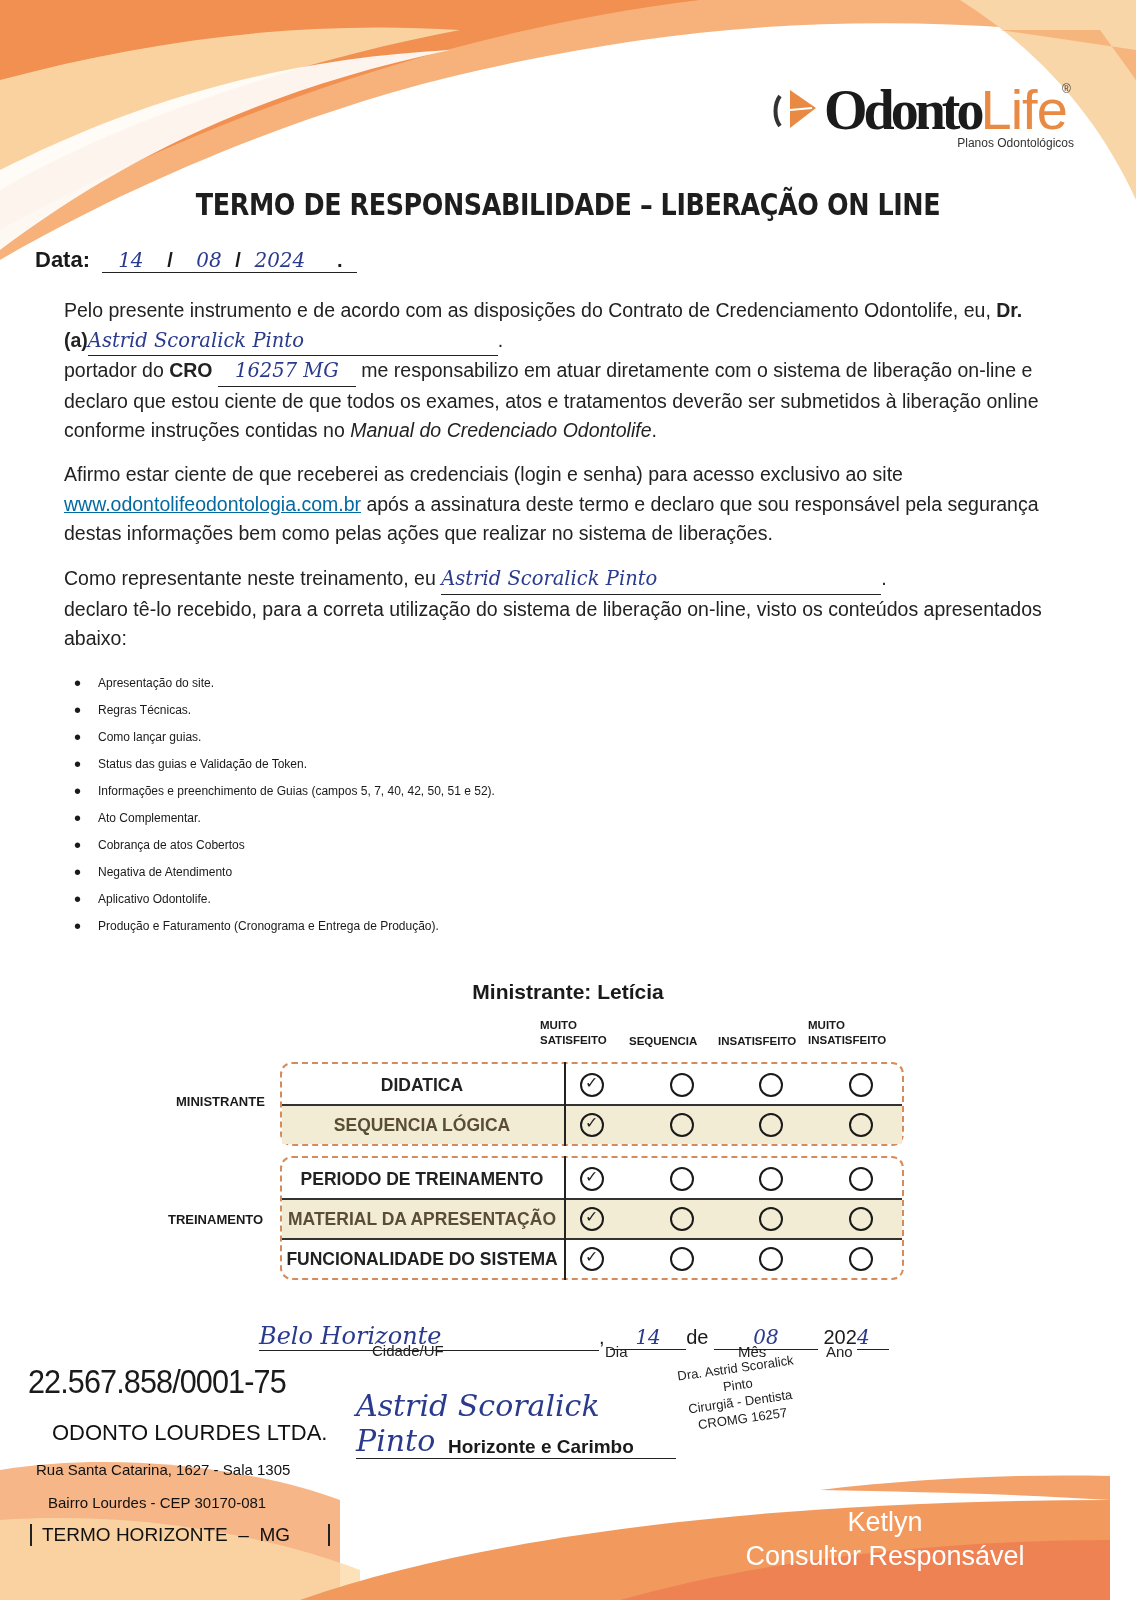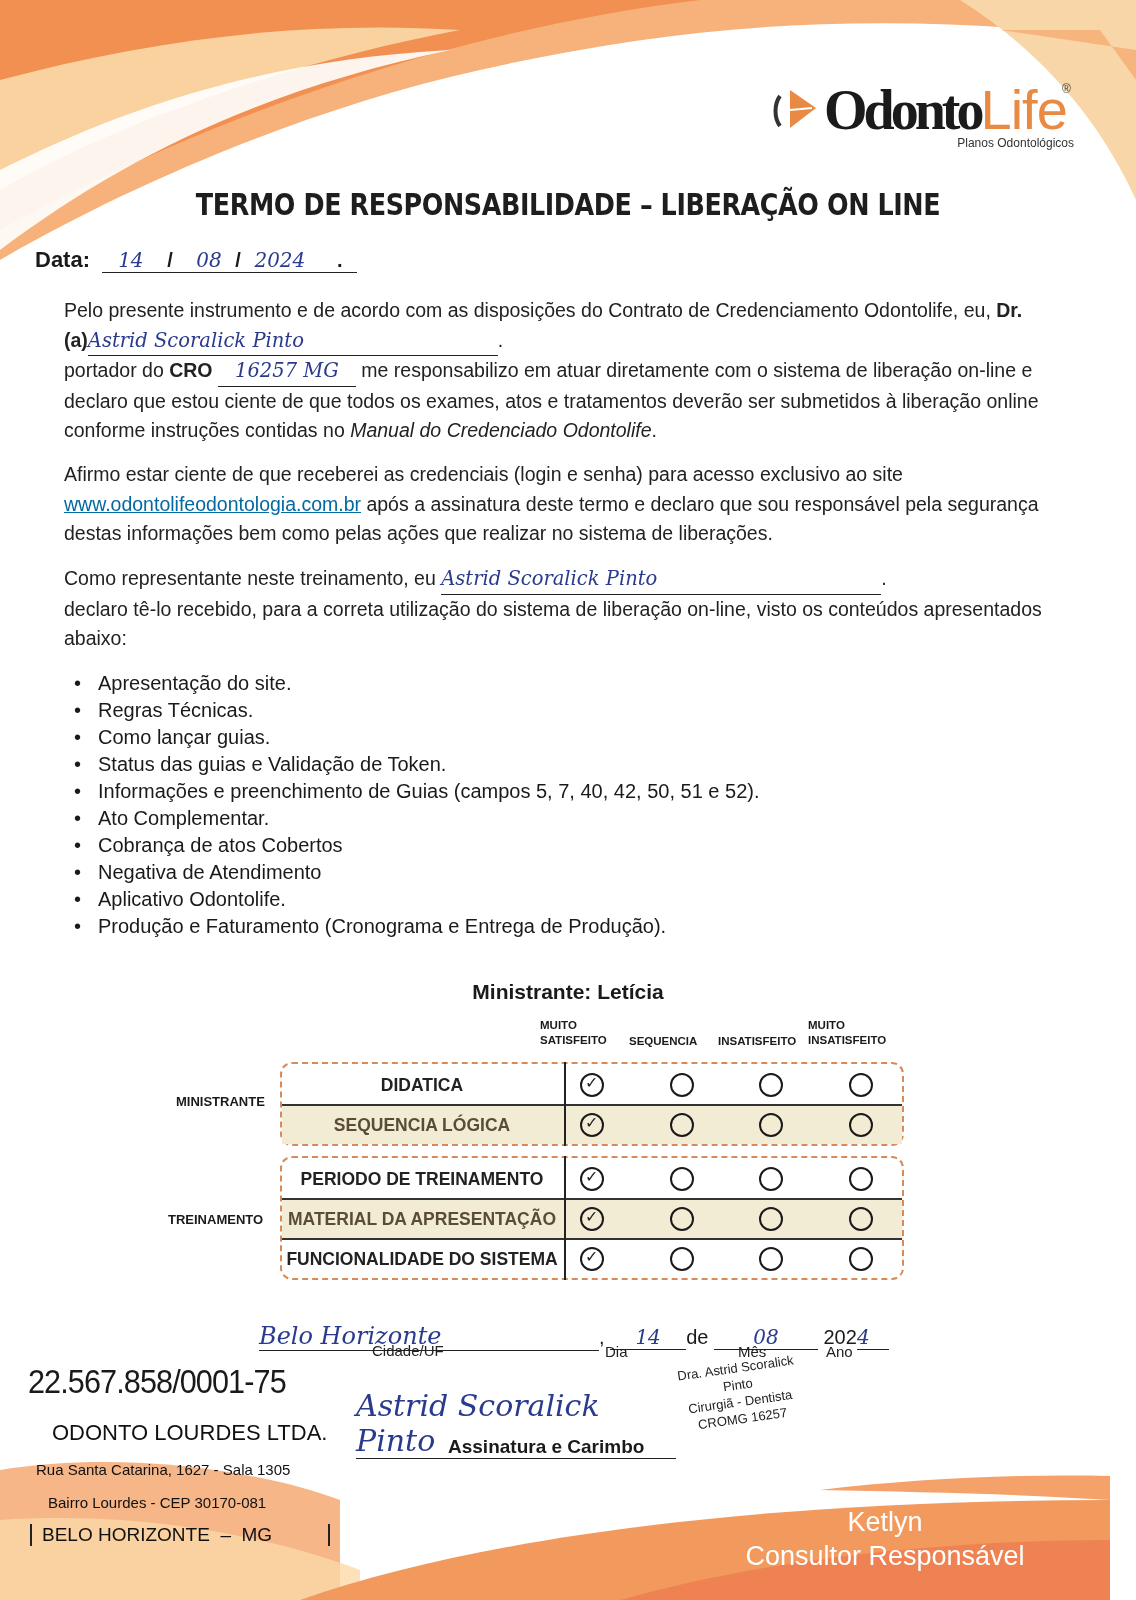--- a/index.html
+++ b/index.html
@@ -12,21 +12,21 @@
   .logo-word .life { color: #e98a44; font-family: "Liberation Sans", sans-serif; font-weight: normal; letter-spacing: -1px; }
   .logo-reg { position: absolute; left: 290px; top: 4px; font-size: 12px; color: #444; }
   .logo-sub { position: absolute; right: 18px; top: 58px; font-size: 12px; color: #333; }
   .title { left: 0; width: 1136px; top: 186px; text-align: center; font-size: 31px; font-weight: bold; letter-spacing: -0.5px; color: #1e1e1e; font-family: "DejaVu Sans", sans-serif; transform: scaleX(0.82); }
   .date-row { left: 35px; top: 247px; font-size: 22px; font-weight: bold; }
   .hw { font-family: "DejaVu Serif", serif; font-style: italic; color: #2a3a8c; font-weight: normal; }
   .uline { display: inline-block; border-bottom: 1.5px solid #222; }
   .para { left: 64px; width: 980px; font-size: 19.5px; line-height: 29.5px; color: #222; }
   .para b { font-weight: bold; }
   .para a { color: #0369a1; text-decoration: underline; }
-  .topics { left: 74px; top: 670px; font-size: 20px; line-height: 27px; list-style: none; }
+  .topics { left: 74px; top: 670px; font-size: 12px; line-height: 27px; list-style: none; }
   .topics li { position: relative; padding-left: 24px; }
   .topics li::before { content: "•"; position: absolute; left: 0; top: 0; font-size: 20px; }
   .ministrante { left: 0; width: 1136px; top: 980px; text-align: center; font-size: 21px; font-weight: bold; }
   .col-head { font-size: 11.5px; font-weight: bold; text-align: left; line-height: 15px; width: 100px; }
   .group-label { font-size: 13px; font-weight: bold; }
   .group { border: 2px dashed #d88a5a; border-radius: 12px; }
   .row { position: absolute; left: 0; height: 38px; display: flex; align-items: center; }
   .row.alt { background: #f3ecd4; }
   .row-label { width: 280px; text-align: center; font-weight: bold; font-size: 17.5px; color: #222; }
   .row.alt .row-label { color: #5a4d36; }
@@ -169,27 +169,27 @@
   <span class="uline hw" style="width:76px; text-align:center;">14</span><span>de</span>
   <span class="uline hw" style="width:104px; text-align:center;">08</span>
   <span>202</span><span class="uline hw" style="width:32px;">4</span>
 </div>
 <div class="abs foot-label" style="left:372px; top:1342px;">Cidade/UF</div>
 <div class="abs foot-label" style="left:605px; top:1343px;">Dia</div>
 <div class="abs foot-label" style="left:738px; top:1343px;">Mês</div>
 <div class="abs foot-label" style="left:826px; top:1343px;">Ano</div>
 
 <div class="abs hw" style="left:356px; top:1388px; width:320px; font-size:30px; border-bottom:1.5px solid #222;">Astrid Scoralick Pinto</div>
-<div class="abs" style="left:448px; top:1436px; font-size:19px; font-weight:bold;">Assinatura e Carimbo</div>
+<div class="abs" style="left:448px; top:1436px; font-size:19px; font-weight:bold;">Horizonte e Carimbo</div>
 <div class="abs" style="left:660px; top:1370px; font-size:13px; line-height:17px; transform:rotate(-8deg); transform-origin:left top; text-align:center; width:150px; color:#222;">
   <div>Dra. Astrid Scoralick Pinto</div>
   <div>Cirurgiã - Dentista</div>
   <div>CROMG 16257</div>
 </div>
 
 <div class="abs stamp-cnpj">22.567.858/0001-75</div>
 <div class="abs stamp-line" style="left:52px; top:1420px; font-size:22px;">ODONTO LOURDES LTDA.</div>
 <div class="abs stamp-line" style="left:36px; top:1461px; font-size:15px;">Rua Santa Catarina, 1627 - Sala 1305</div>
 <div class="abs stamp-line" style="left:48px; top:1494px; font-size:15px;">Bairro Lourdes - CEP 30170-081</div>
-<div class="abs stamp-line" style="left:30px; top:1524px; font-size:19px; width:300px; border-left:2px solid #222; border-right:2px solid #222; padding:0 10px; white-space:pre;">BELO HORIZONTE  –  MG</div>
+<div class="abs stamp-line" style="left:30px; top:1524px; font-size:19px; width:300px; border-left:2px solid #222; border-right:2px solid #222; padding:0 10px; white-space:pre;">TERMO HORIZONTE  –  MG</div>
 
 <div class="abs consultor" style="top:1506px;">Ketlyn</div>
 <div class="abs consultor" style="top:1540px;">Consultor Responsável</div>
 
 </body></html>

